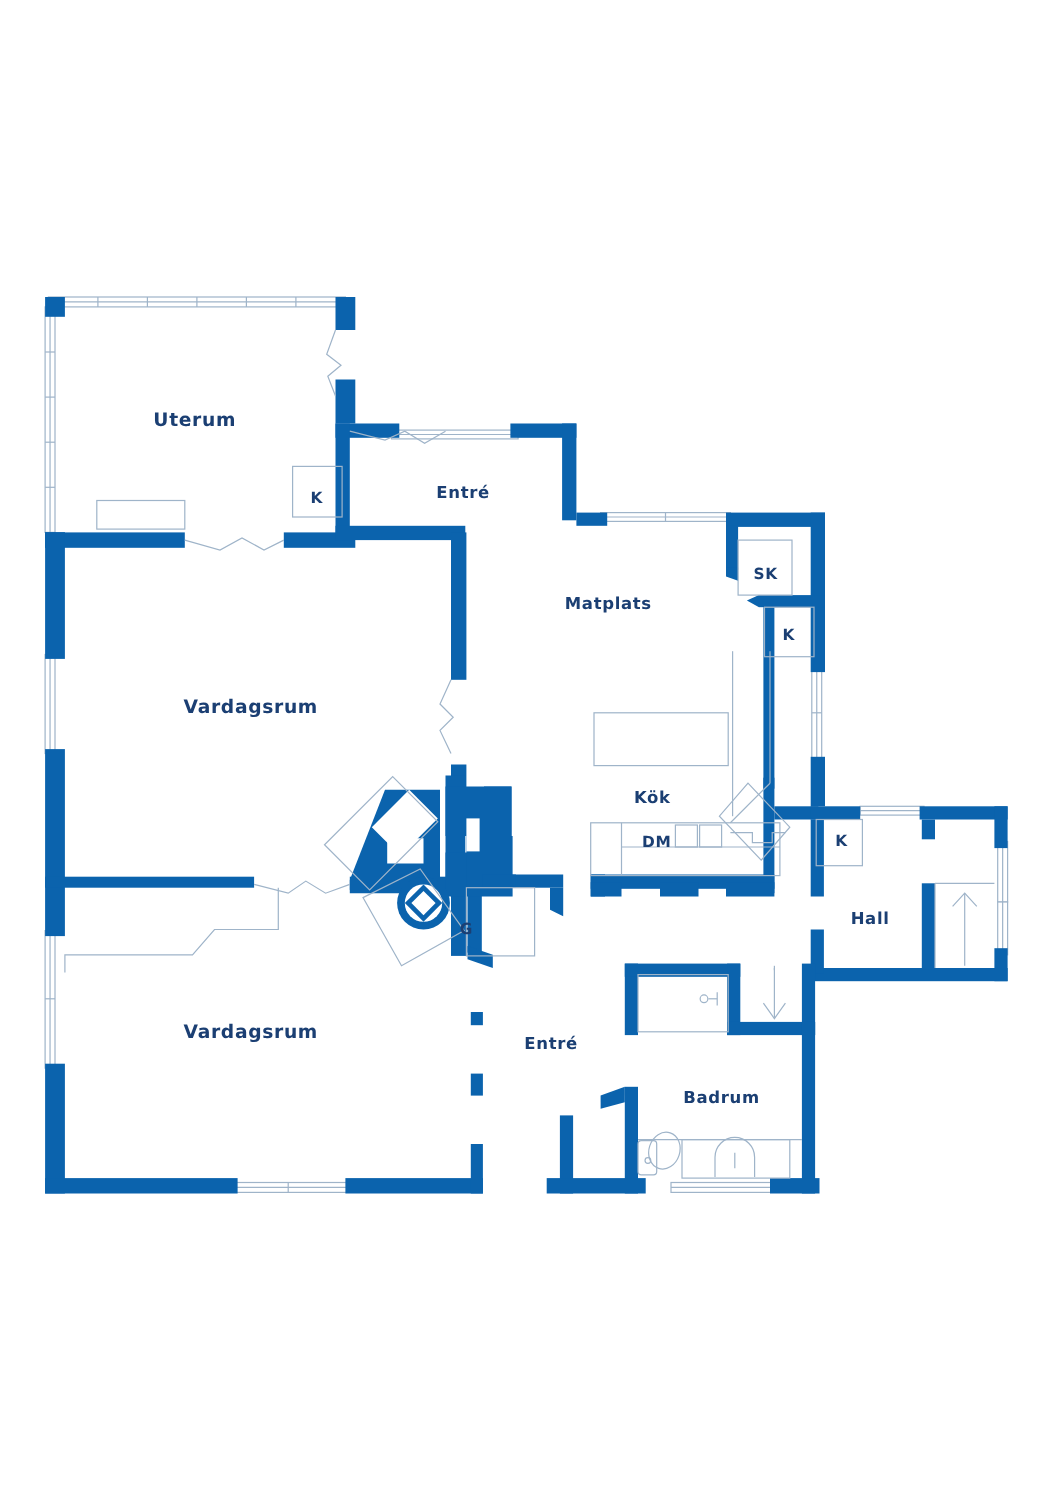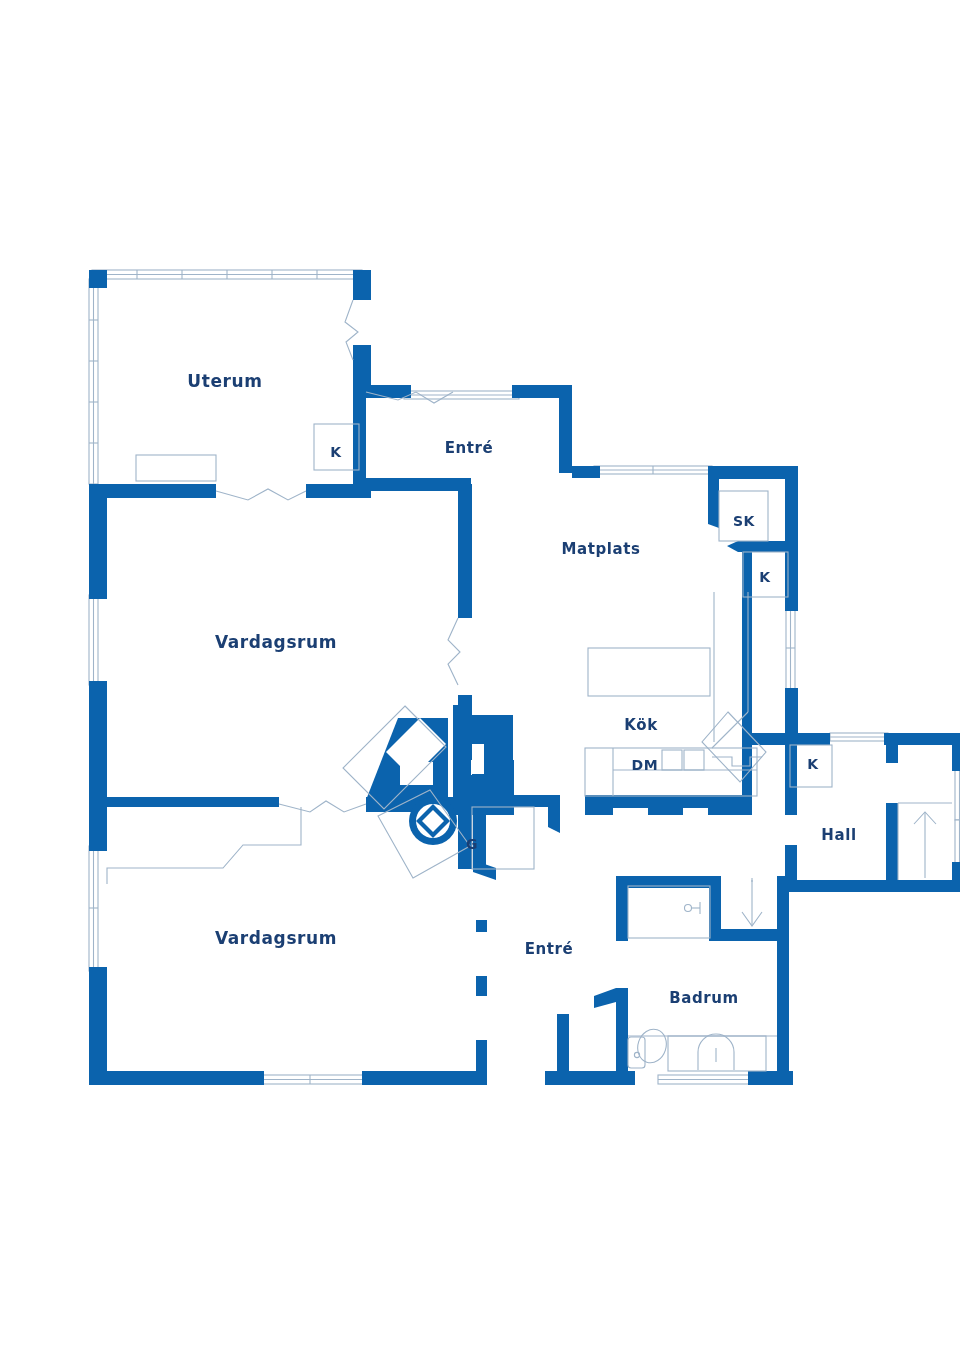--- a/index.html
+++ b/index.html
@@ -13,21 +13,20 @@
     height: 1358px;
     font-family: "DejaVu Sans", "Liberation Sans", sans-serif;
     position: relative;
     overflow: hidden;
   }
   #plan-wrap {
     position: absolute;
     left: 0; top: 0;
     width: 872px;
     height: 1358px;
-    padding-left: 48px;
   }
   svg.floorplan {
     display: block;
     width: 960px;
     height: 1358px;
   }
   .room-label {
     font-family: "DejaVu Sans", "Liberation Sans", sans-serif;
     font-weight: bold;
     fill: #1b3f73;

